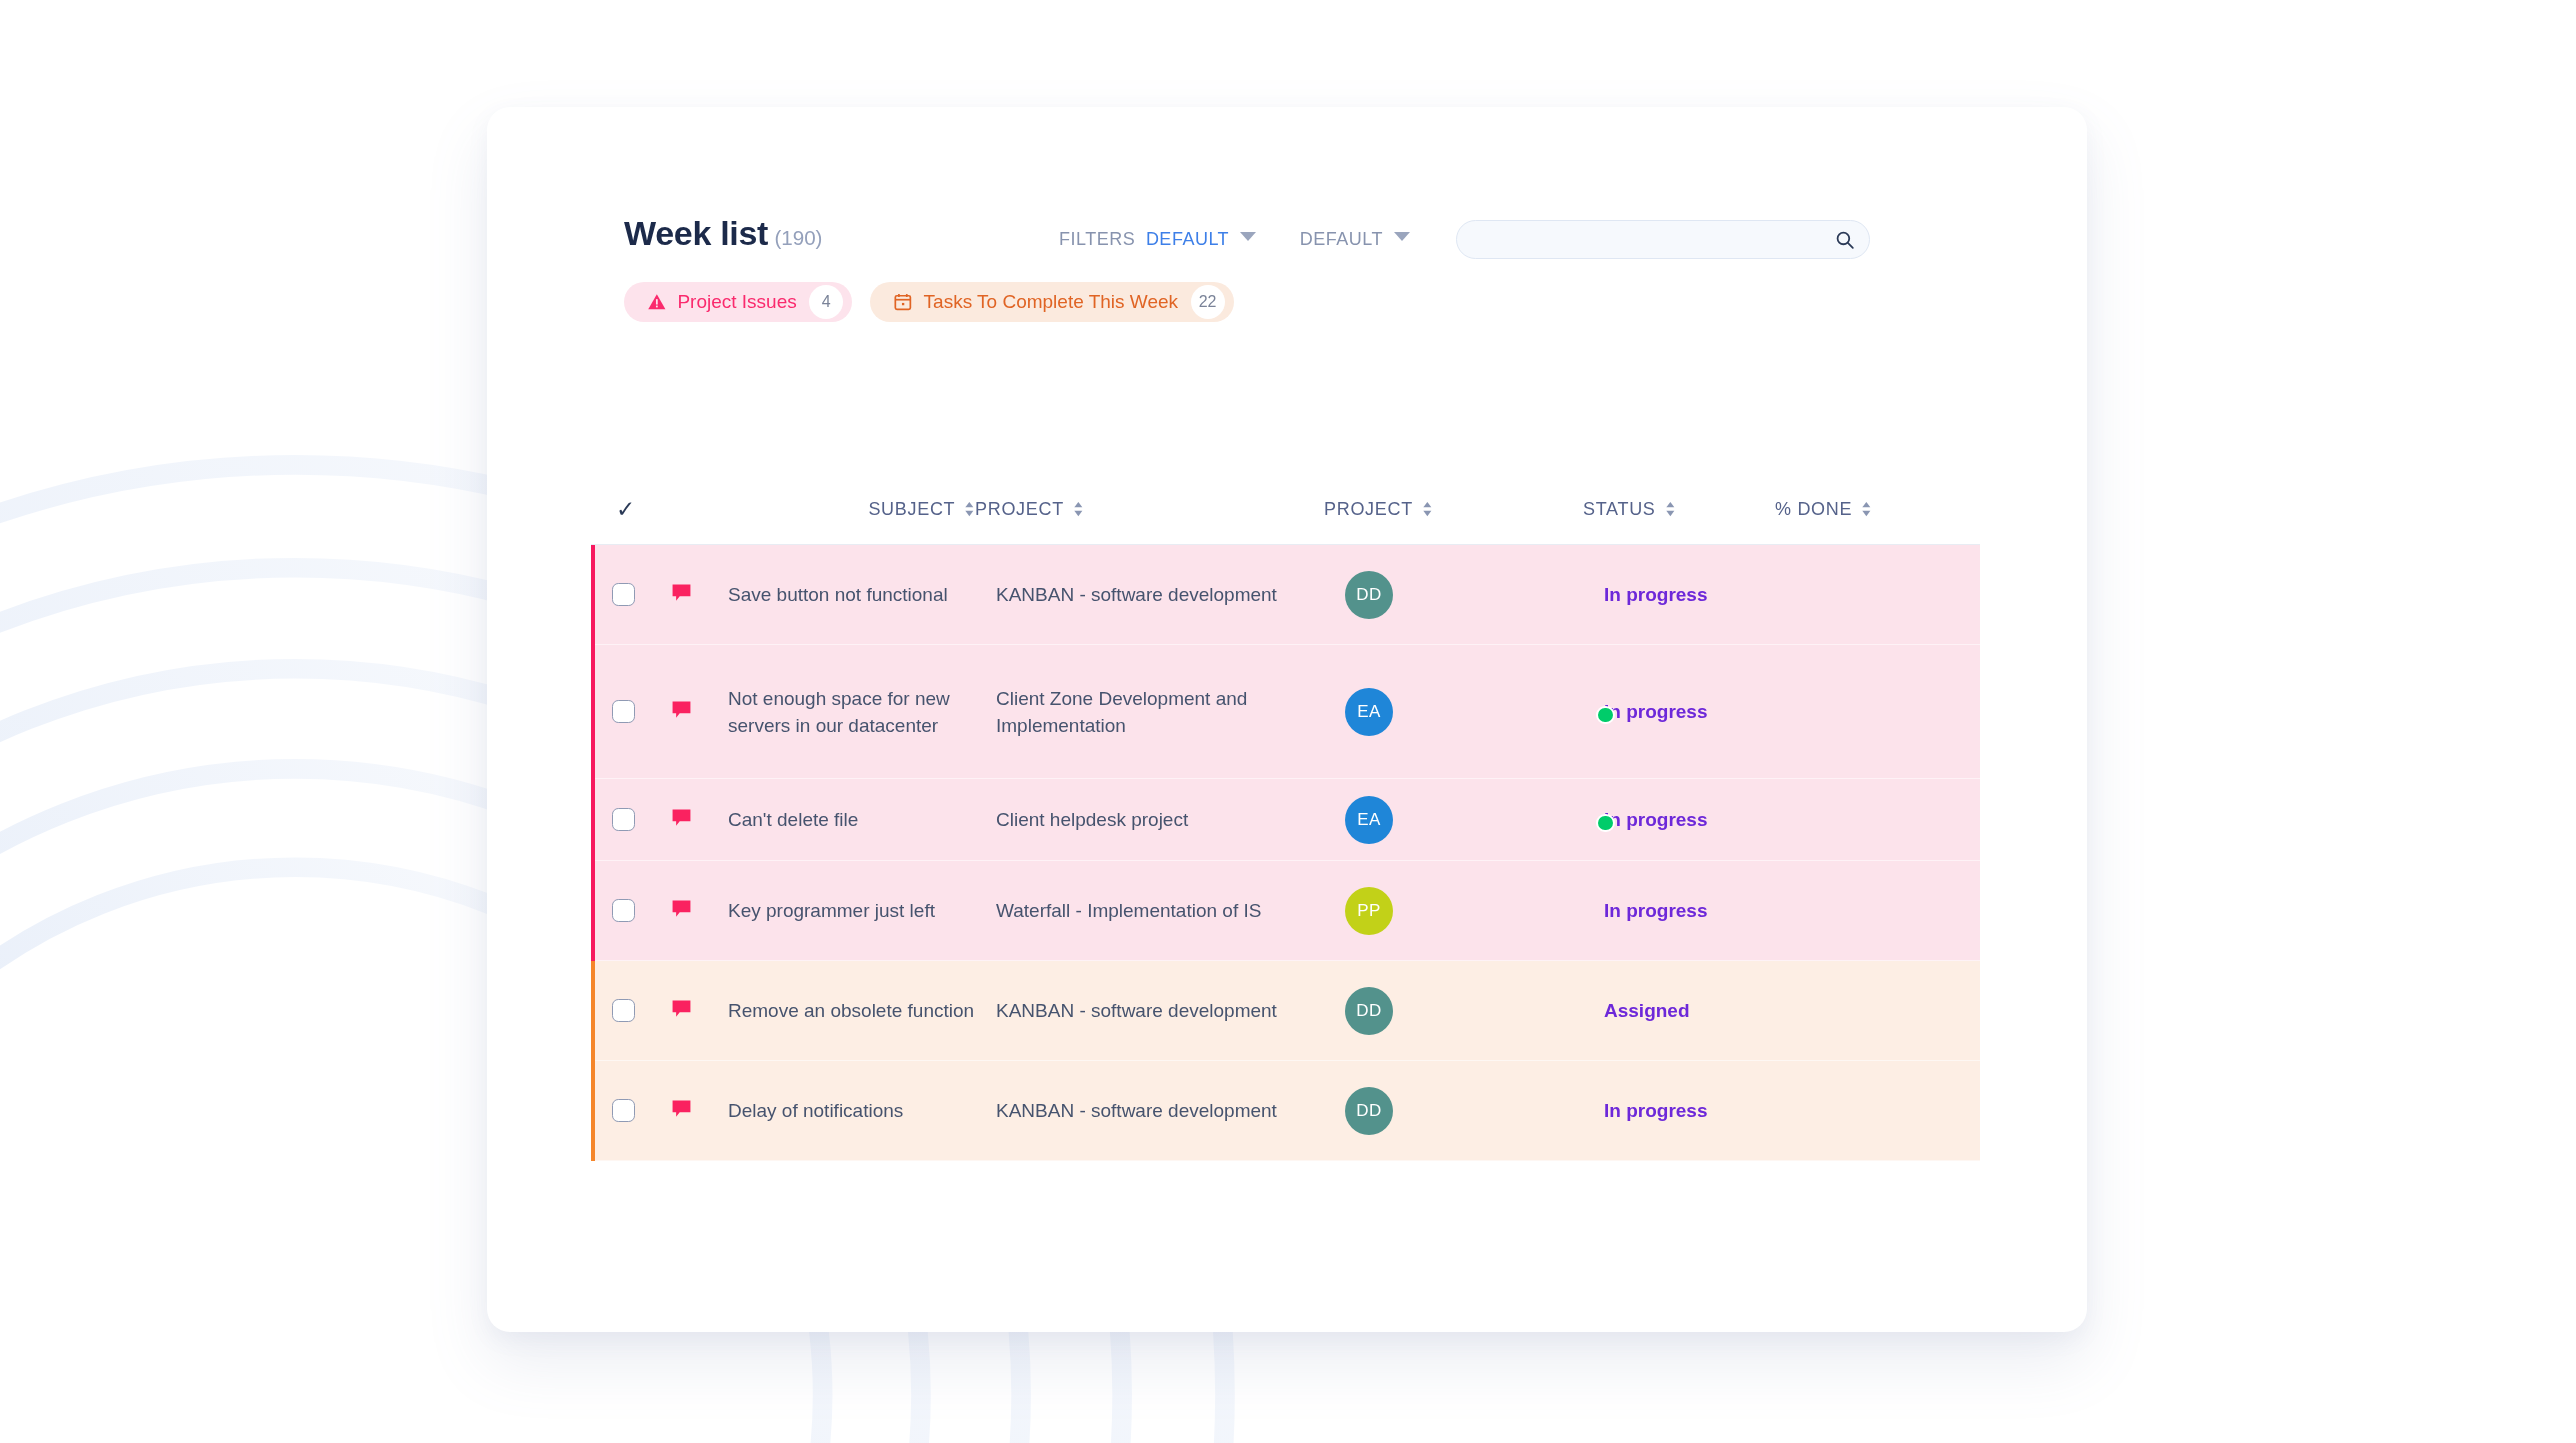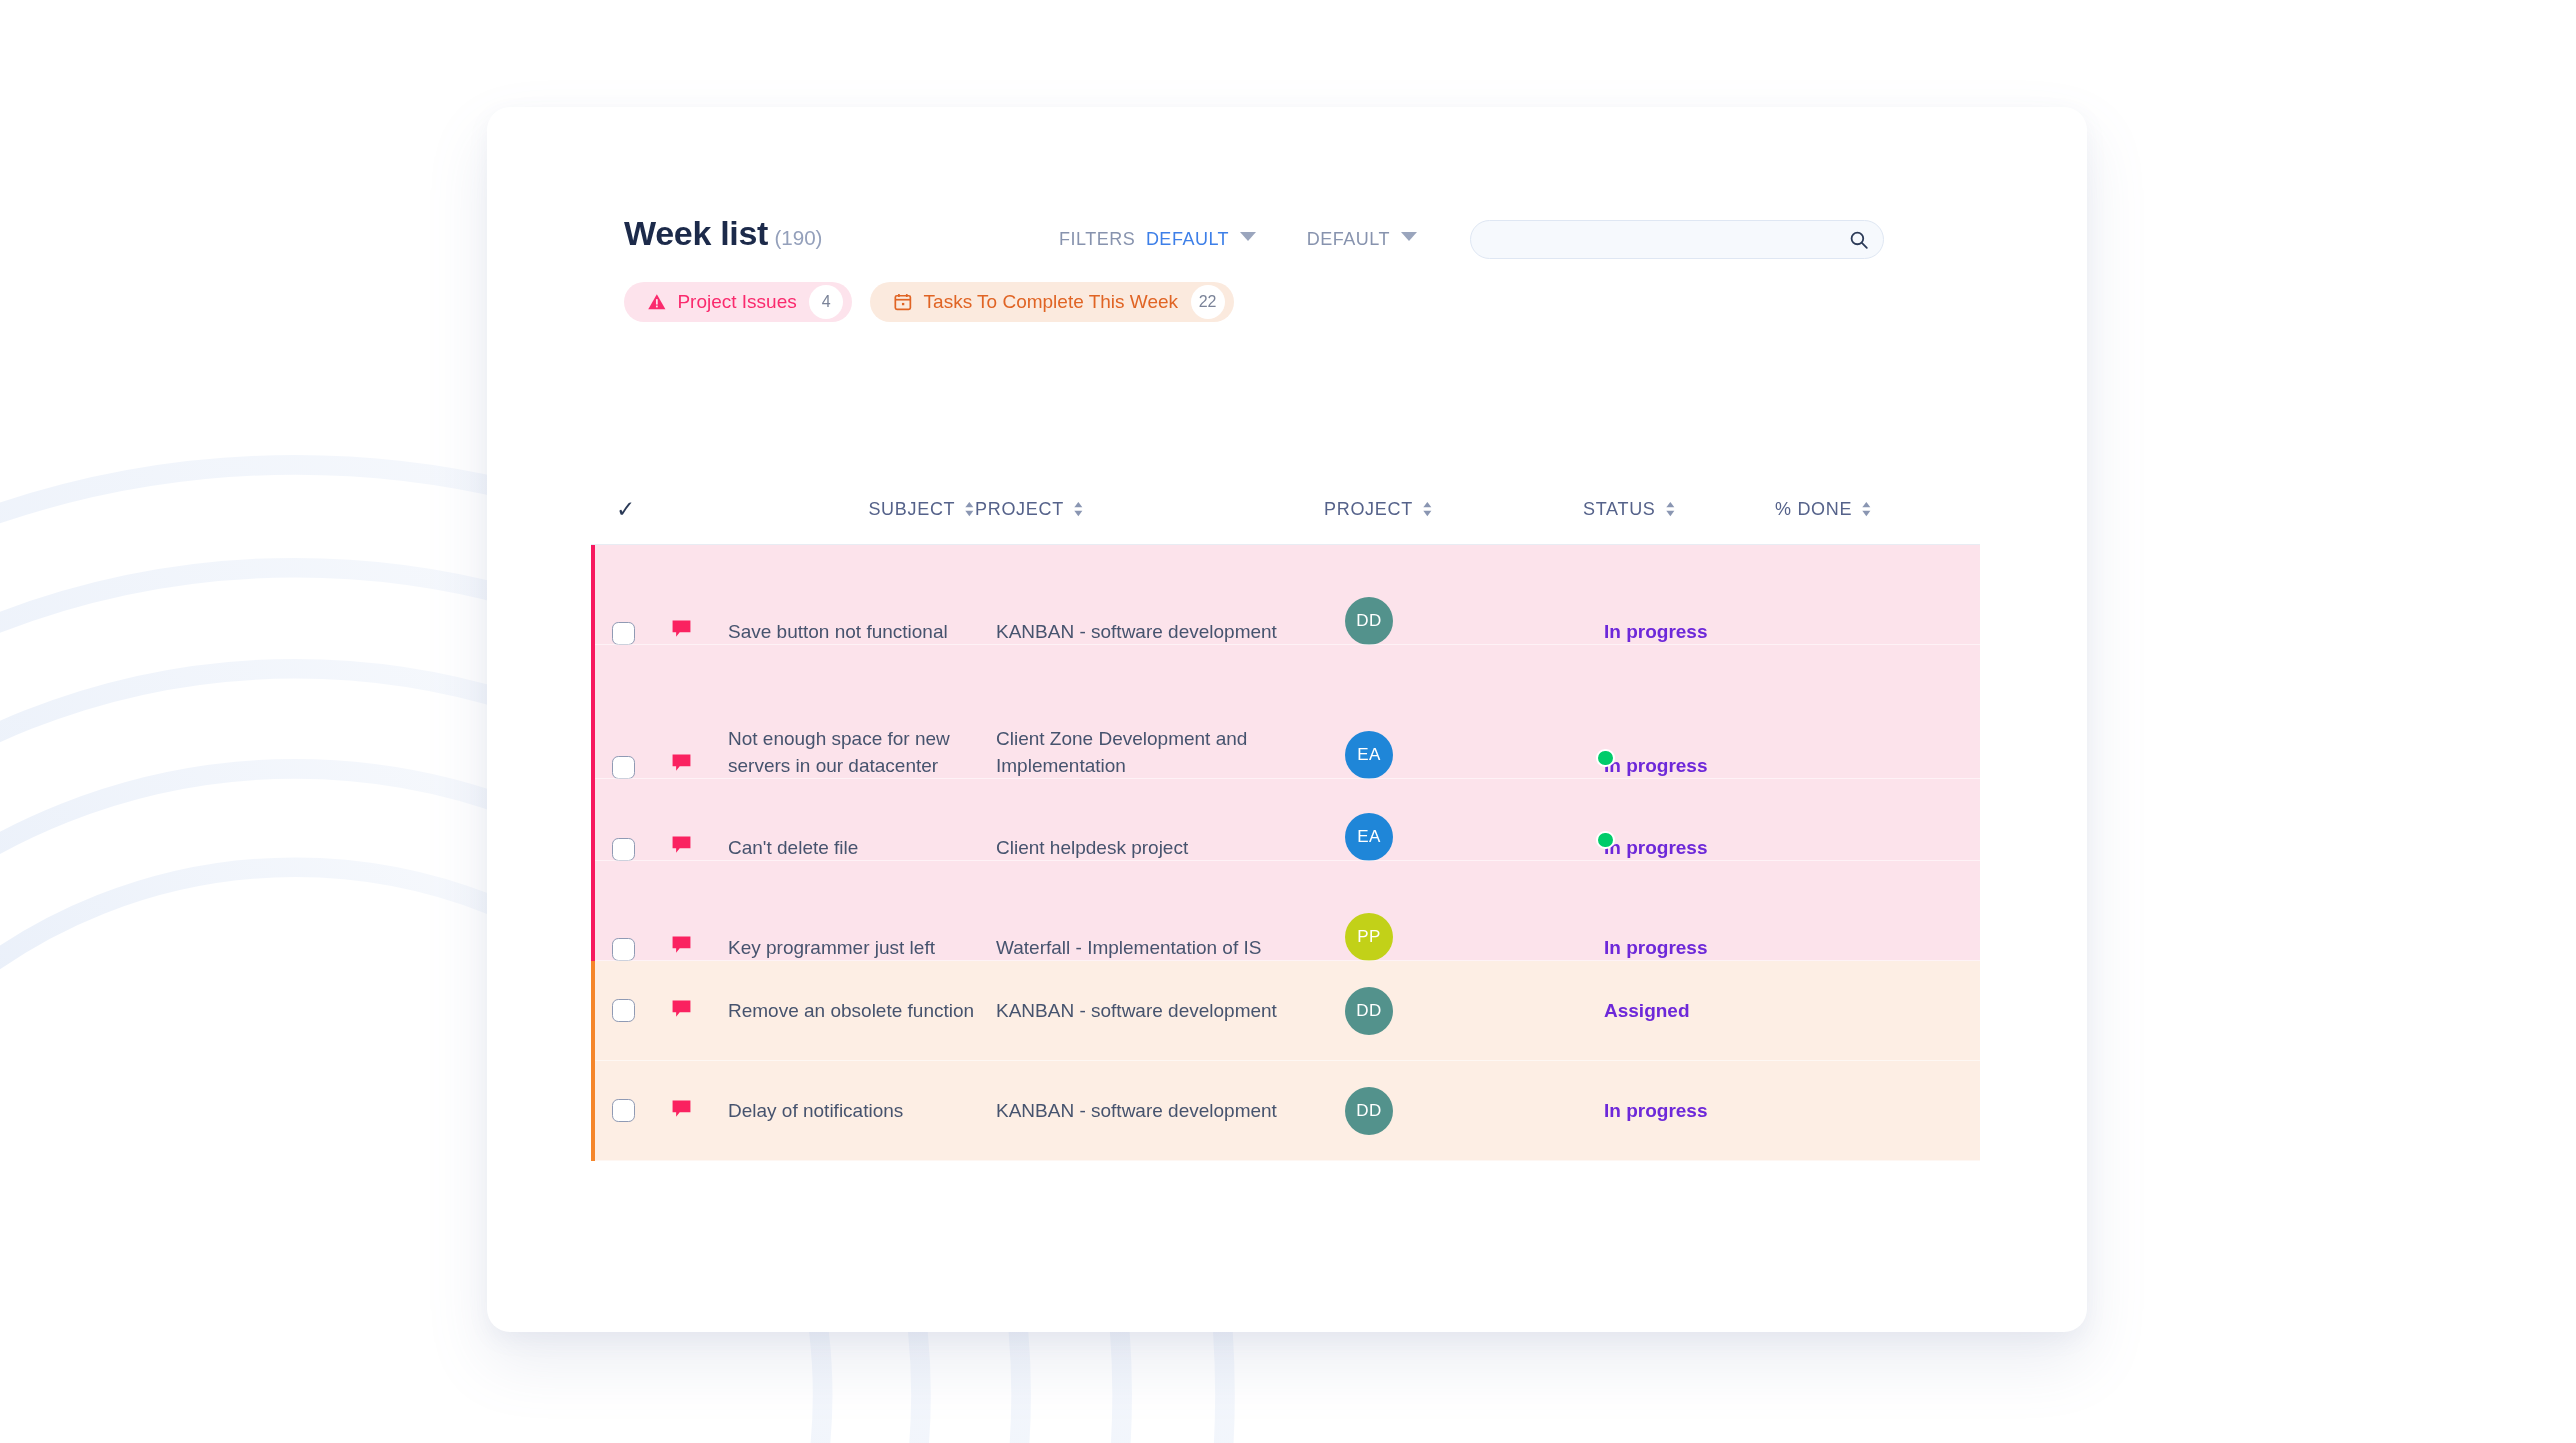--- a/index.html
+++ b/index.html
@@ -61,21 +61,21 @@
     margin-left: 6.3px;
     letter-spacing: 0;
   }
 
   .header-controls {
     position: absolute;
     left: 435px;
     top: 6.3px;
     display: flex;
     align-items: center;
-    gap: 15px;
+    gap: 8px;
   }
   .ctl-label {
     font-size: 18px;
     letter-spacing: 0.5px;
     color: #8793ae;
     font-weight: normal;
     white-space: nowrap;
   }
   .ctl-value {
     font-size: 18px;
@@ -229,21 +229,21 @@
   .rows-wrap { position: relative; }
 
   .trow {
     display: flex;
     align-items: center;
     position: relative;
     border-left: 4.5px solid transparent;
     box-sizing: border-box;
     padding-left: 17px;
   }
-  .trow.sev-high  { background: #fce3eb; border-left-color: #f7195f; align-items: flex-end; }
+  .trow.sev-high  { background: #fce3eb; border-left-color: #f7195f; }
   .trow.sev-med   { background: #fdeee4; border-left-color: #f5862b; }
   .trow .rowline {
     position: absolute;
     left: 0; right: 0; bottom: 0;
     height: 0.9px;
     background: rgba(255,255,255,0.55);
   }
 
   .cell-text {
     font-size: 19px;

